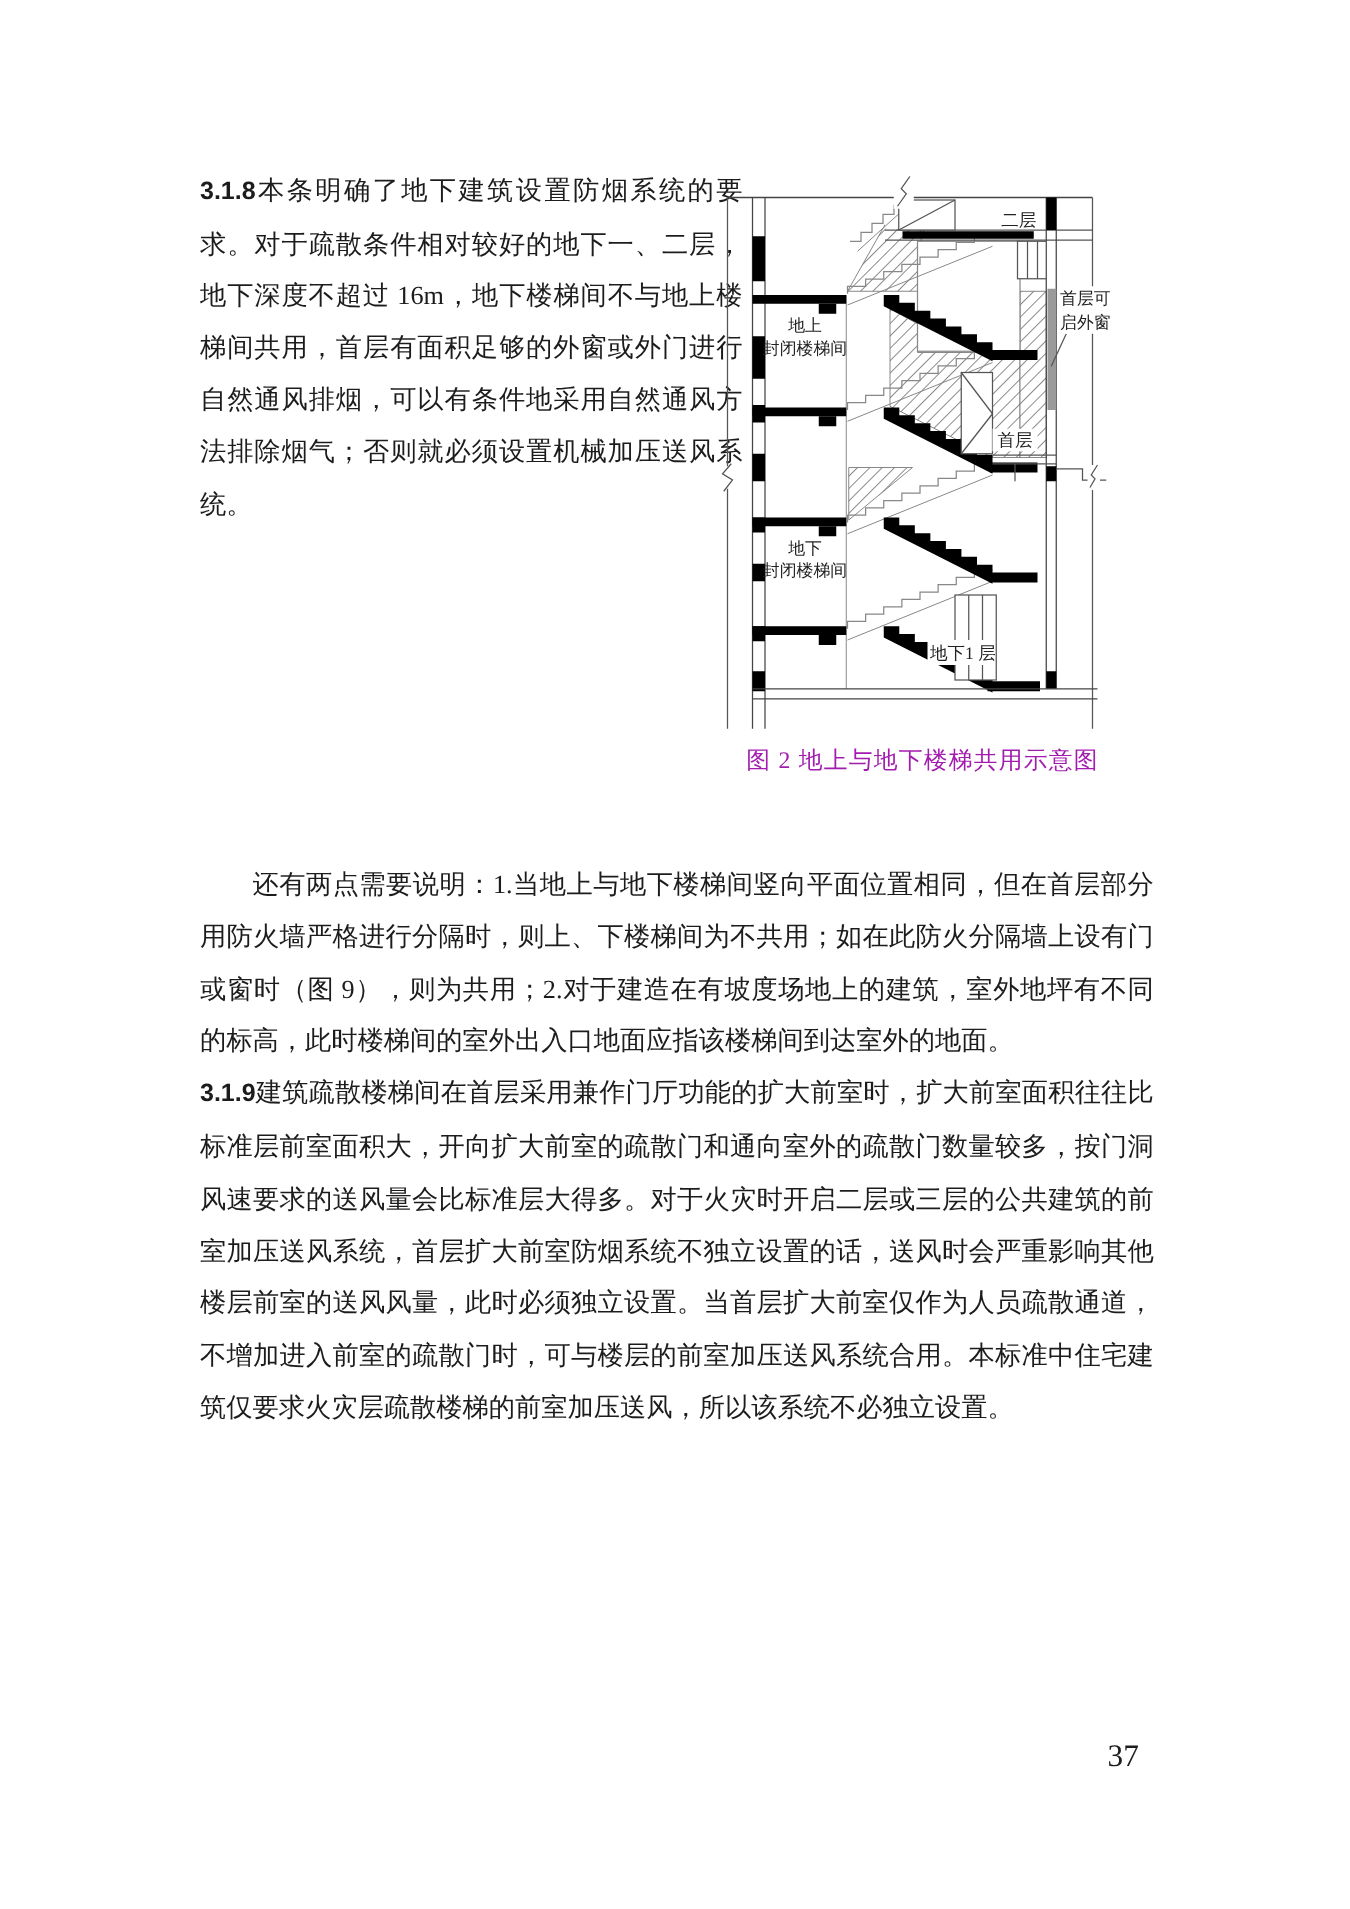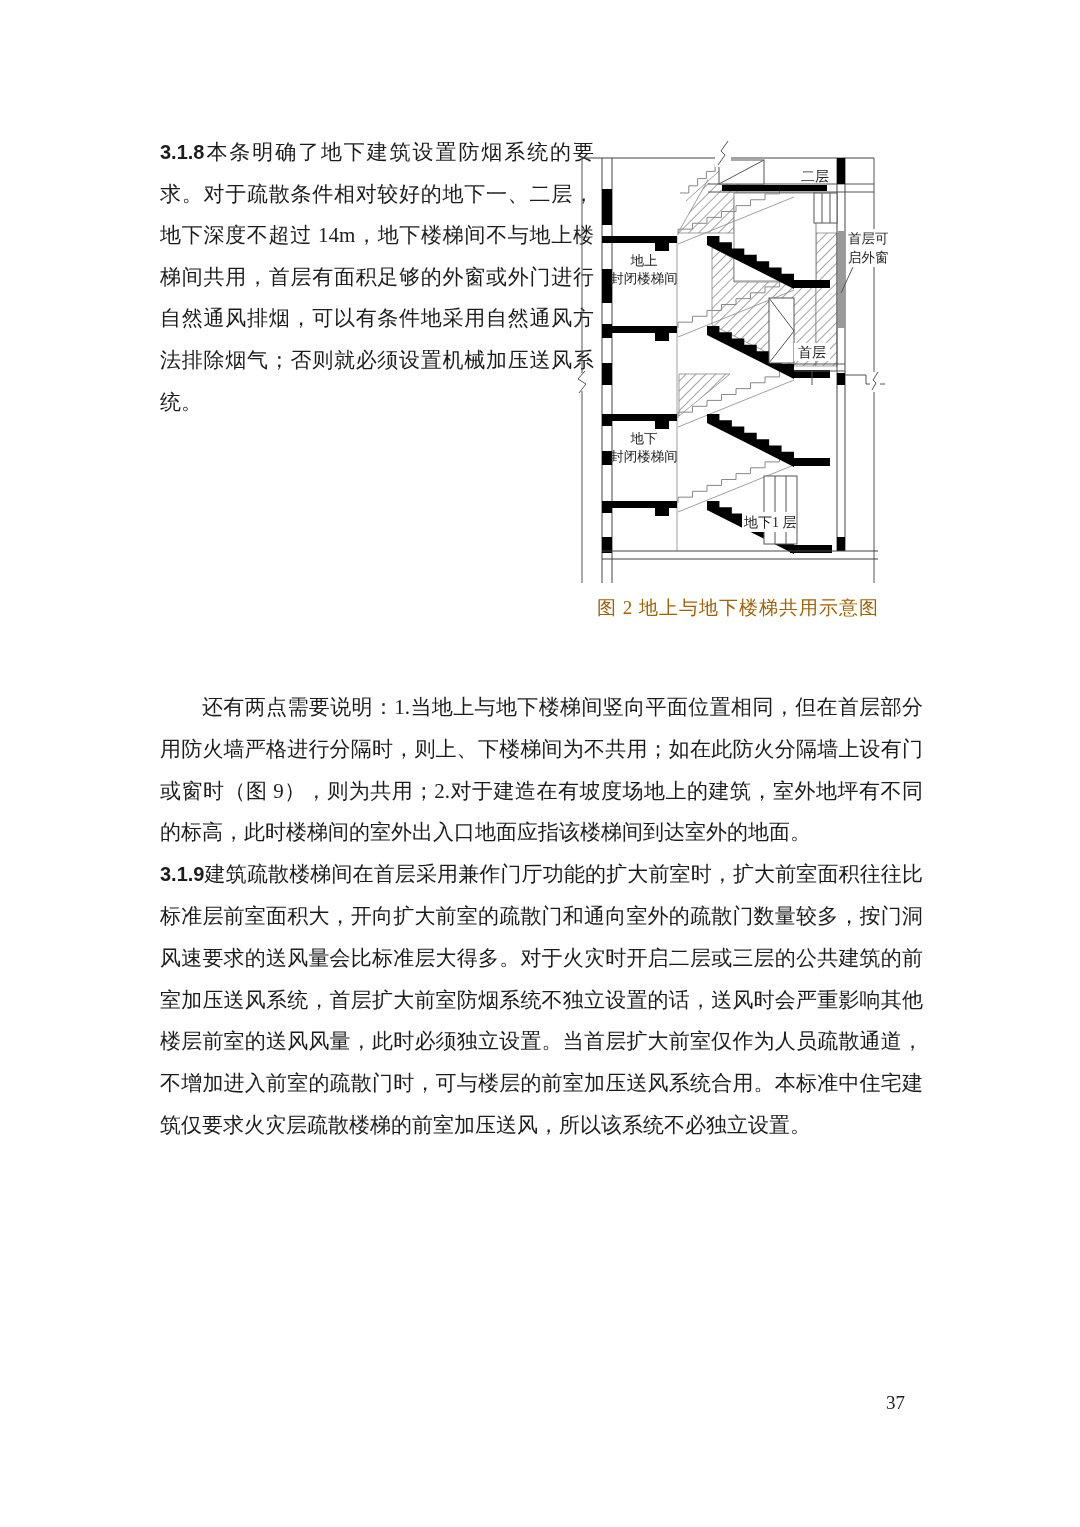--- a/index.html
+++ b/index.html
@@ -17,32 +17,32 @@
     font-size:21px;line-height:41.8px;text-align:justify;
   }
   p{margin:0;padding:0;}
   .indent{text-indent:42px;}
   .sec-num{
     font-family:"Liberation Sans","DejaVu Sans",sans-serif;
     font-weight:700;font-size:20px;white-space:nowrap;
   }
   .figure-block{position:absolute;left:572px;top:141px;width:332px;}
   .figure-caption{
-    width:332px;text-align:center;font-size:19px;margin-top:4px;color:#a16207;
+    width:332px;text-align:center;font-size:19px;margin-top:4px;color:#a21caf;
     letter-spacing:1px;
   }
-  .page-number{position:absolute;left:886px;top:1392px;font-size:19px;font-family:Liberation Serif, serif;}
+  .page-number{position:absolute;left:886px;top:1392px;font-size:25px;font-family:Liberation Serif, serif;}
   svg{display:block;}
   .lbl{font-family:"Liberation Serif","DejaVu Serif",serif;fill:#222;}
 </style>
 </head>
 <body>
 
 <div class="narrow-col">
-  <p><b class="sec-num">3.1.8</b><span>本条明确了地下建筑设置防烟系统的要求。对于疏散条件相对较好的地下一、二层，地下深度不超过 14m，地下楼梯间不与地上楼梯间共用，首层有面积足够的外窗或外门进行自然通风排烟，可以有条件地采用自然通风方法排除烟气；否则就必须设置机械加压送风系统。</span></p>
+  <p><b class="sec-num">3.1.8</b><span>本条明确了地下建筑设置防烟系统的要求。对于疏散条件相对较好的地下一、二层，地下深度不超过 16m，地下楼梯间不与地上楼梯间共用，首层有面积足够的外窗或外门进行自然通风排烟，可以有条件地采用自然通风方法排除烟气；否则就必须设置机械加压送风系统。</span></p>
 </div>
 
 <figure class="figure-block" style="margin:0">
   <svg id="fig-svg" width="332" height="450" viewBox="0 0 332 450">
     <defs>
       <pattern id="hx" width="7" height="7" patternUnits="userSpaceOnUse" patternTransform="rotate(45)">
         <rect width="7" height="7" fill="#ffffff"></rect>
         <line x1="0" y1="0" x2="0" y2="7" stroke="#666" stroke-width="1.2"></line>
       </pattern>
     </defs>

